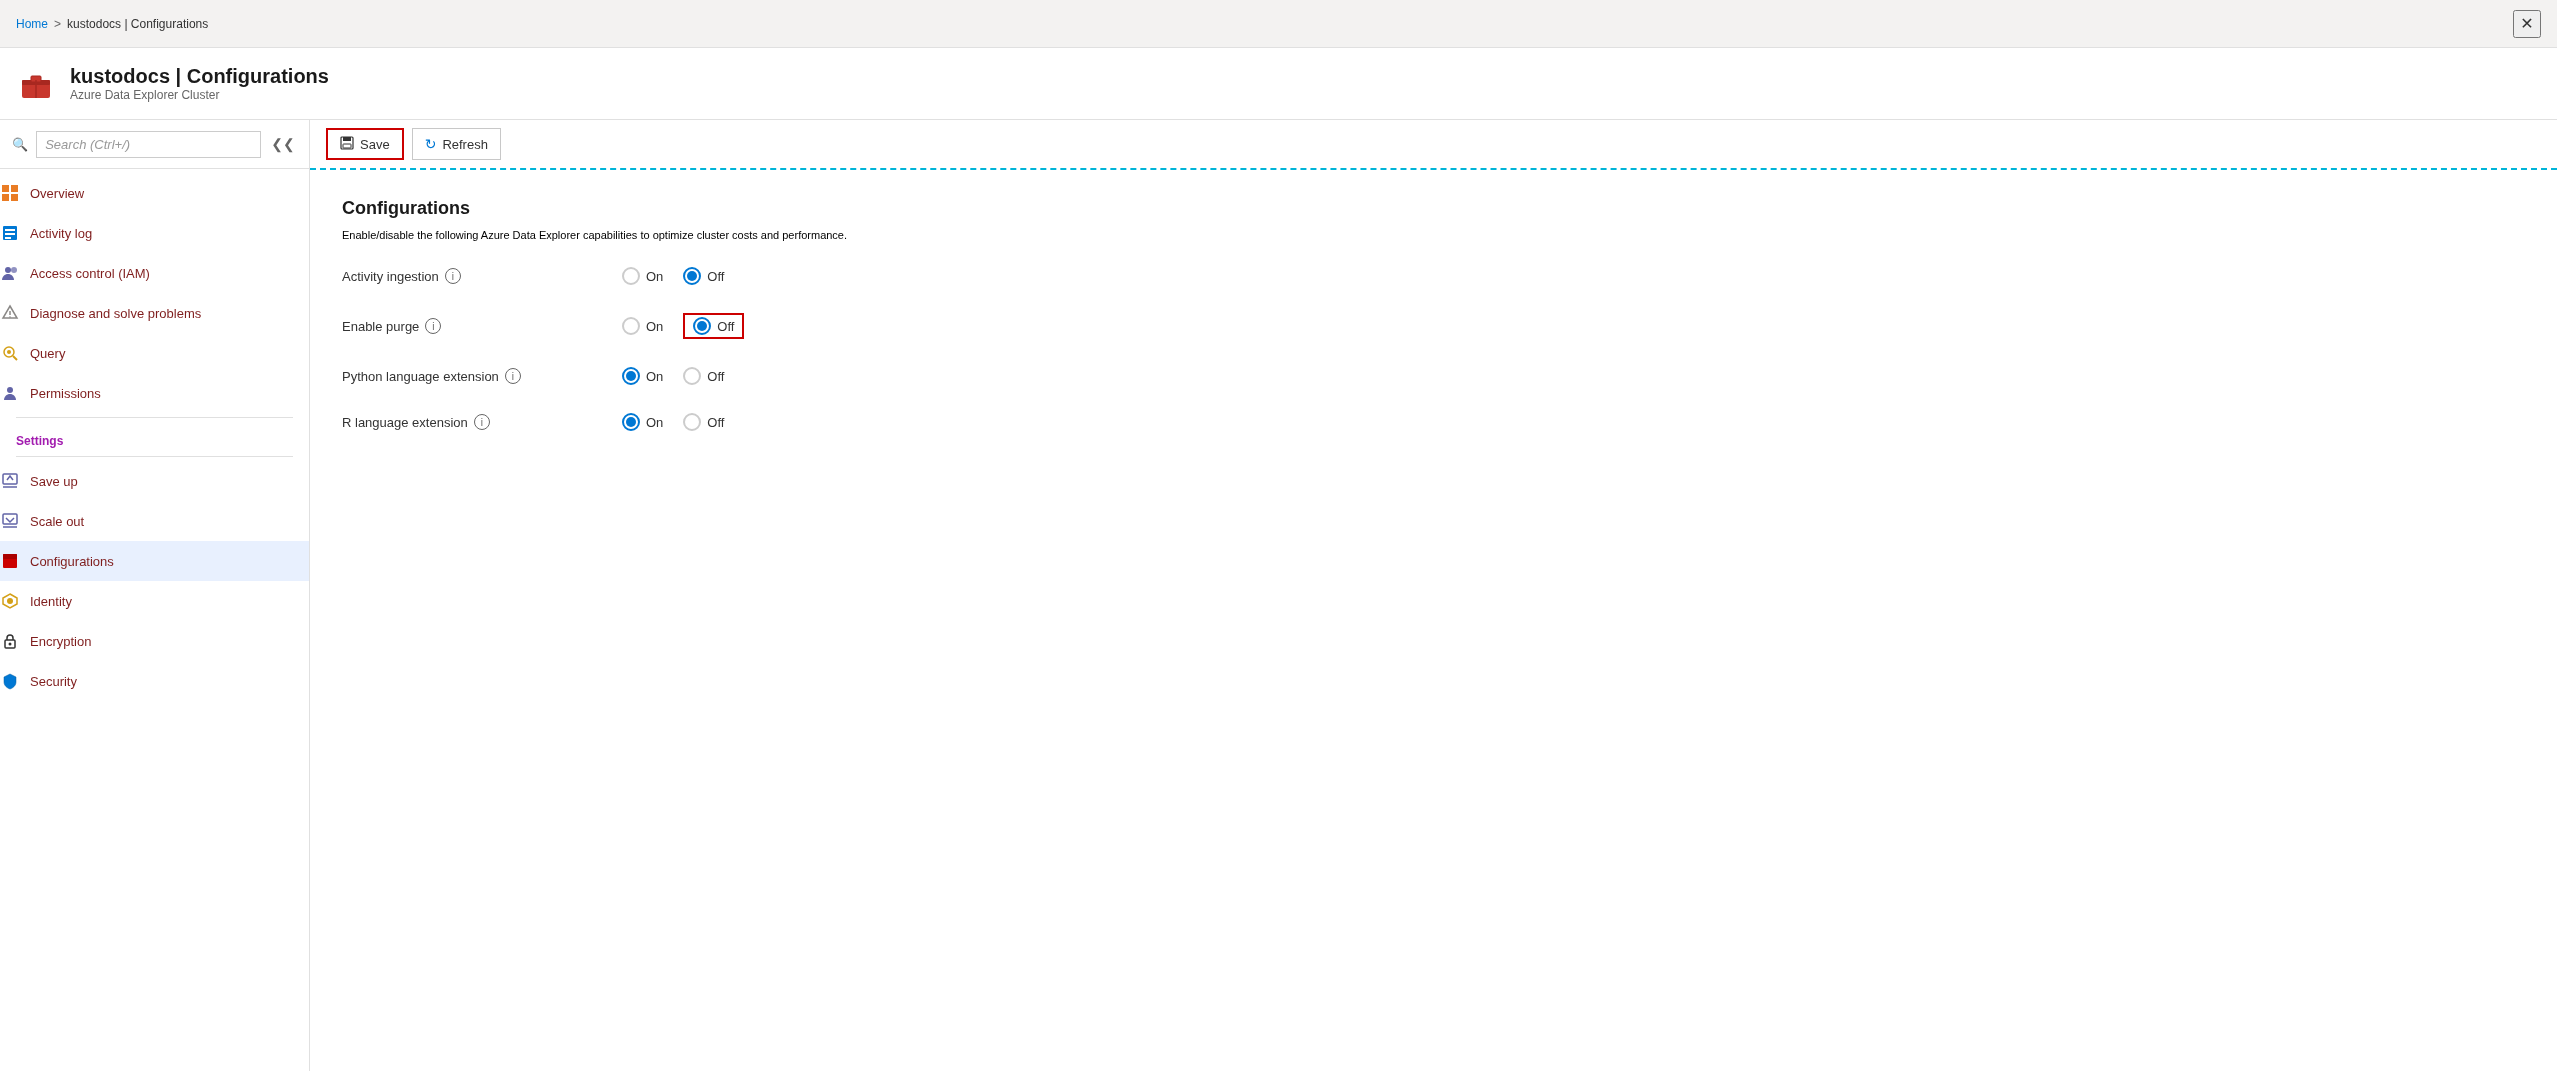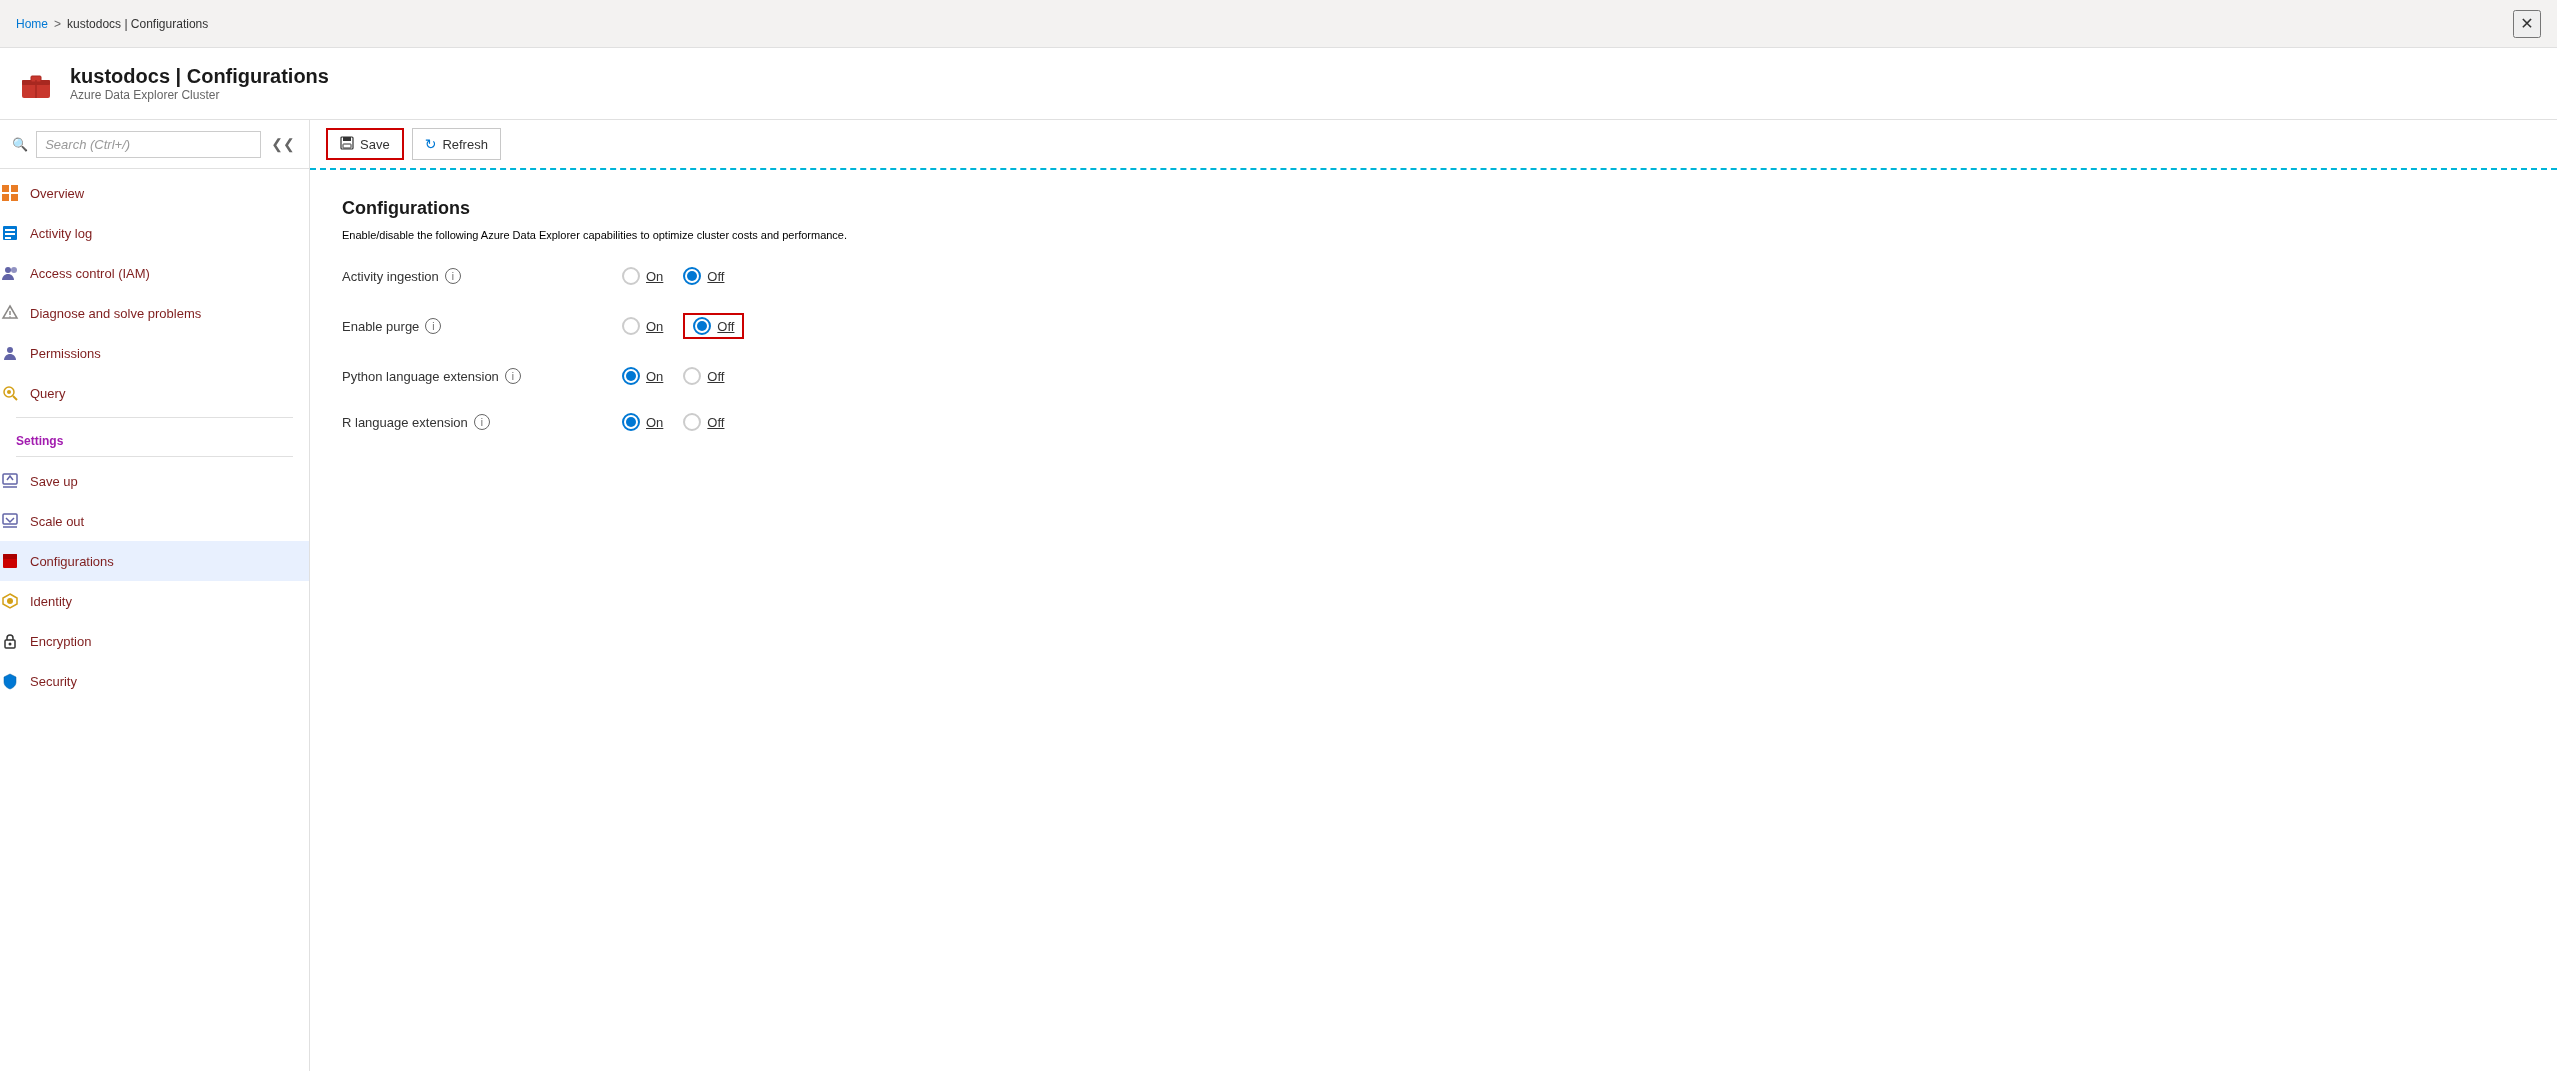--- a/index.html
+++ b/index.html
@@ -55,21 +55,21 @@
     
     .page-content { flex: 1; padding: 28px 32px; overflow-y: auto; background: #fff; }
     .page-title { font-size: 18px; font-weight: 600; color: #1a1a1a; margin-bottom: 10px; }
     .page-description { font-size: 11px; color: #000000; margin-bottom: 12px; }
 
     
     .config-row { display: flex; align-items: center; padding: 14px 0; border-bottom: none; }
     .config-label { width: 280px; font-size: 13px; color: #333; display: flex; align-items: center; gap: 6px; }
     .config-info-icon { width: 16px; height: 16px; border: 1px solid #666; border-radius: 50%; display: flex; align-items: center; justify-content: center; font-size: 10px; color: #666; cursor: pointer; flex-shrink: 0; }
     .config-options { display: flex; align-items: center; gap: 20px; }
-    .radio-option { display: flex; align-items: center; gap: 6px; cursor: pointer; font-size: 13px; text-decoration: underline; }
+    .radio-option { display: flex; align-items: center; gap: 6px; cursor: pointer; font-size: 13px; }
     .radio-circle { width: 18px; height: 18px; border-radius: 50%; border: 2px solid #ccc; display: flex; align-items: center; justify-content: center; flex-shrink: 0; }
     .radio-circle.selected { border-color: #0078d4; }
     .radio-circle.selected::after { content: ''; width: 10px; height: 10px; border-radius: 50%; background: #0078d4; display: block; }
     .radio-option-label { color: #333; }
 
     
     .purge-off-highlight { border: 2px solid #c00; padding: 2px 8px; display: flex; align-items: center; gap: 6px; }
 
     
     .sidebar-nav::-webkit-scrollbar { width: 6px; }
@@ -161,36 +161,36 @@
                 <line x1="9" y1="7" x2="9" y2="11" stroke="#8a8886" stroke-width="1.5"></line>
                 <circle cx="9" cy="13" r="0.8" fill="#8a8886"></circle>
               </svg>
           </div>
           <span class="nav-item-label">Diagnose and solve problems</span>
         </div>
 
         <div class="nav-item">
           <div class="nav-item-icon">
             <svg width="18" height="18" viewBox="0 0 18 18">
-                <circle cx="9" cy="6" r="3" fill="#6264a7"></circle>
-                <path d="M3 16c0-3.3 2.7-6 6-6s6 2.7 6 6" fill="#6264a7"></path>
-              </svg>
-          </div>
-          <span class="nav-item-label">Permissions</span>
-        </div>
-
-        <div class="nav-item">
-          <div class="nav-item-icon">
-            <svg width="18" height="18" viewBox="0 0 18 18">
                 <circle cx="8" cy="8" r="5" fill="none" stroke="#d4a017" stroke-width="1.5"></circle>
                 <circle cx="8" cy="8" r="2" fill="#d4a017"></circle>
                 <line x1="12" y1="12" x2="16" y2="16" stroke="#d4a017" stroke-width="2"></line>
               </svg>
           </div>
           <span class="nav-item-label">Query</span>
+        </div>
+
+        <div class="nav-item">
+          <div class="nav-item-icon">
+            <svg width="18" height="18" viewBox="0 0 18 18">
+                <circle cx="9" cy="6" r="3" fill="#6264a7"></circle>
+                <path d="M3 16c0-3.3 2.7-6 6-6s6 2.7 6 6" fill="#6264a7"></path>
+              </svg>
+          </div>
+          <span class="nav-item-label">Permissions</span>
         </div>
 
         <hr class="nav-divider">
         <div class="nav-section-label">Settings</div>
         <hr class="nav-divider">
 
         <div class="nav-item">
           <div class="nav-item-icon">
             <svg width="18" height="18" viewBox="0 0 18 18">
                 <rect x="2" y="2" width="14" height="10" rx="1" fill="none" stroke="#6264a7" stroke-width="1.5"></rect>

